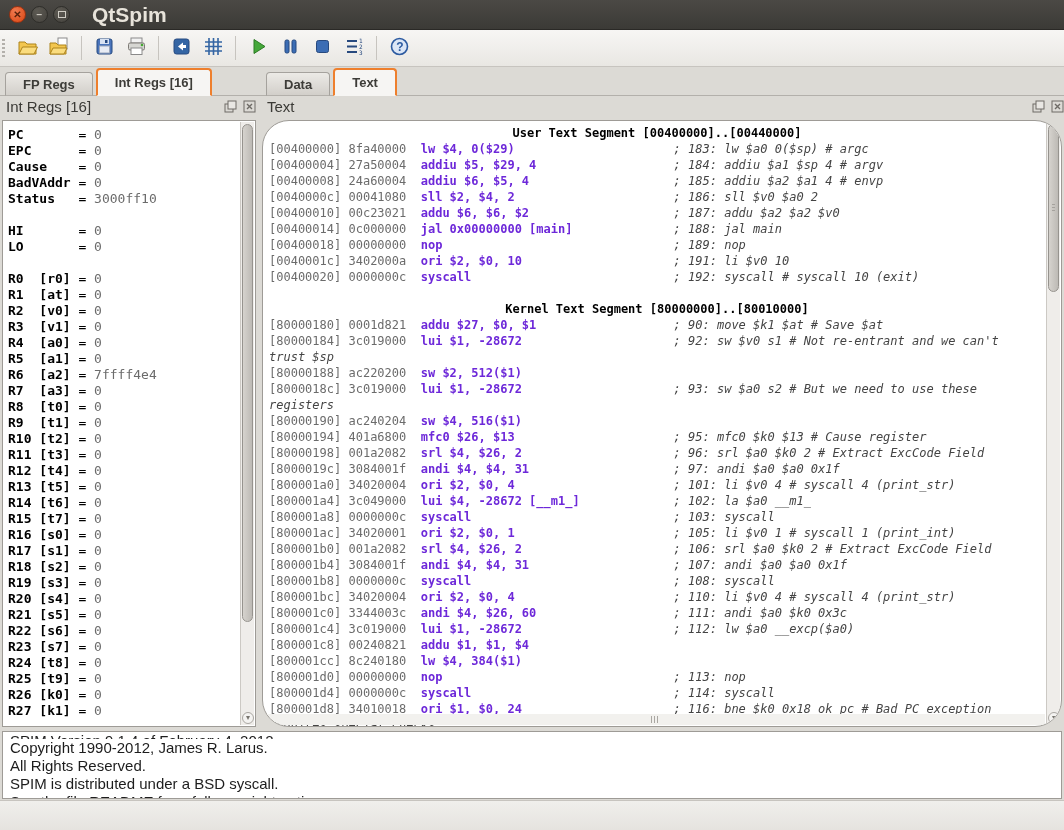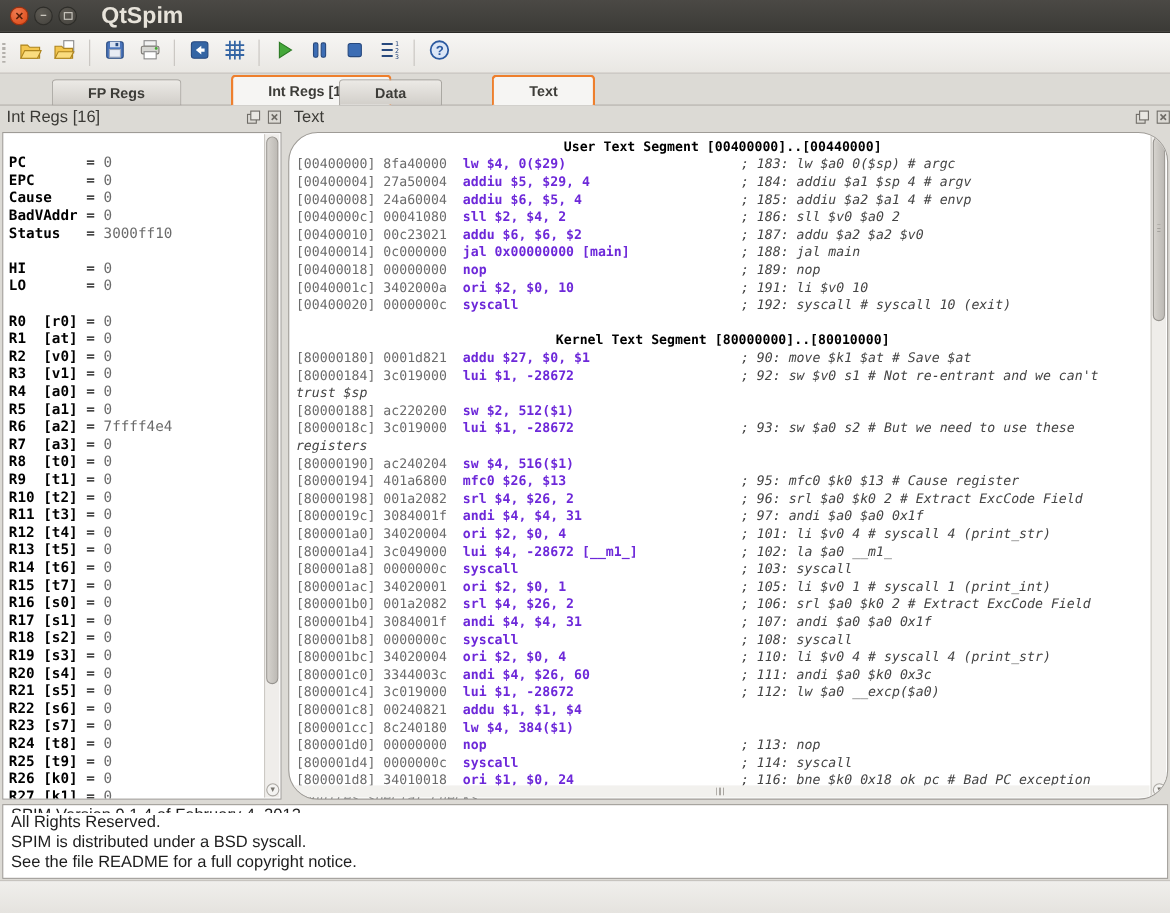--- a/index.html
+++ b/index.html
@@ -27,40 +27,40 @@
   .tgrip{width:3px;height:18px;margin:0 6px 0 2px;
     background:repeating-linear-gradient(#b3b0ab 0 2px,transparent 2px 4px);}
   .tbtn{width:32px;height:30px;display:flex;align-items:center;justify-content:center;}
   .tsep{width:1px;height:24px;background:#c7c4bf;margin:0 6px;}
 
   
   .tabrow{position:absolute;left:0;top:67px;width:100%;height:29px;
     border-bottom:1px solid #b3b0ab;box-sizing:border-box;}
   .tabgroup{position:absolute;bottom:-1px;display:flex;align-items:flex-end;}
   .tabgroup.left{left:5px;} .tabgroup.right{left:266px;justify-content:center;}
-  .tab{height:24px;padding:0 32px;display:flex;align-items:center;
+  .tab{height:24px;padding:0 17px;display:flex;align-items:center;
     font-size:13px;font-weight:bold;color:#3d3c38;
     background:linear-gradient(#eceae6,#d2cfca);
     border:1px solid #a5a29d;border-bottom:1px solid #b3b0ab;
-    border-radius:4px 4px 0 0;margin-right:3px;box-sizing:border-box;margin-left:42px;}
+    border-radius:4px 4px 0 0;margin-right:3px;box-sizing:border-box;}
   .tab.active{height:28px;background:#f6f5f3;
     border:2px solid #ee7f2d;border-bottom:1px solid #f6f5f3;}
 
   
   .docktitle{position:absolute;top:98px;height:20px;font-size:15px;color:#3b3a36;}
   .dockicons{position:absolute;top:100px;display:flex;gap:6px;}
   .dicon{width:13px;height:13px;display:flex;align-items:center;justify-content:center;}
 
   
   .dockbody{position:absolute;top:120px;background:#fff;border:1px solid #9e9b96;
     box-sizing:border-box;overflow:hidden;}
   #reg-body{left:2px;width:254px;height:607px;}
   #text-body{left:262px;width:800px;height:607px;border-radius:27px;}
 
-  .reglist{padding:20px 16px 0 5px;font-family:"DejaVu Sans Mono",monospace;
+  .reglist{padding:6px 16px 0 5px;font-family:"DejaVu Sans Mono",monospace;
     font-size:13px;line-height:16px;white-space:pre;color:#000;}
   .rname{font-weight:bold;color:#000;}
   .rval{color:#6b6b6b;}
 
   .txt{padding:4px 16px 0 6px;font-family:"DejaVu Sans Mono",monospace;
     font-size:12px;line-height:16px;white-space:pre;color:#000;}
   .taddr{color:#6b6b6b;}
   .tinstr{font-weight:bold;color:#6d28d9;}
   .tcomment{font-style:italic;color:#444;}
   .thead{font-weight:bold;text-align:center;white-space:normal;}
@@ -250,20 +250,23 @@
         </div>
       <div class="stepbtn">▾</div>
     </div>
   </div>
 
   <div class="messages" id="messages">
       <div class="msgline">
         <div>SPIM Version 9.1.4 of February 4, 2012</div>
       </div>
       <div class="msgline">
+        <div>Copyright 1990-2012, James R. Larus.</div>
+      </div>
+      <div class="msgline">
         <div>All Rights Reserved.</div>
       </div>
       <div class="msgline">
         <div>SPIM is distributed under a BSD syscall.</div>
       </div>
       <div class="msgline">
         <div>See the file README for a full copyright notice.</div>
       </div>
     </div>
 

